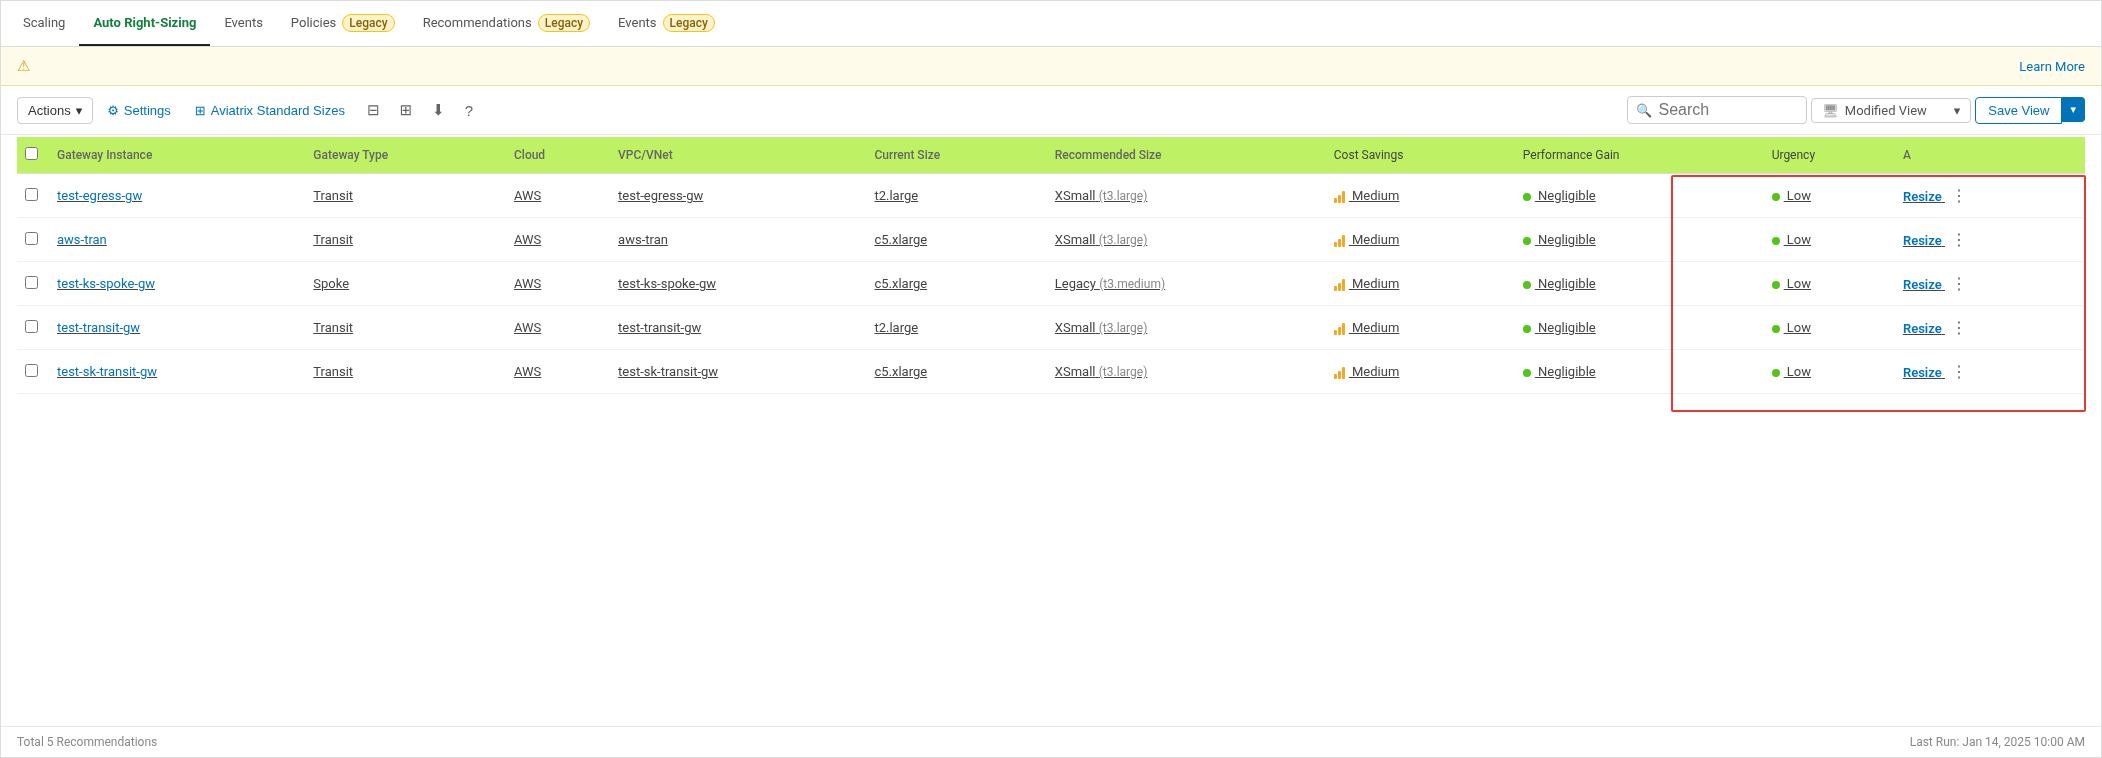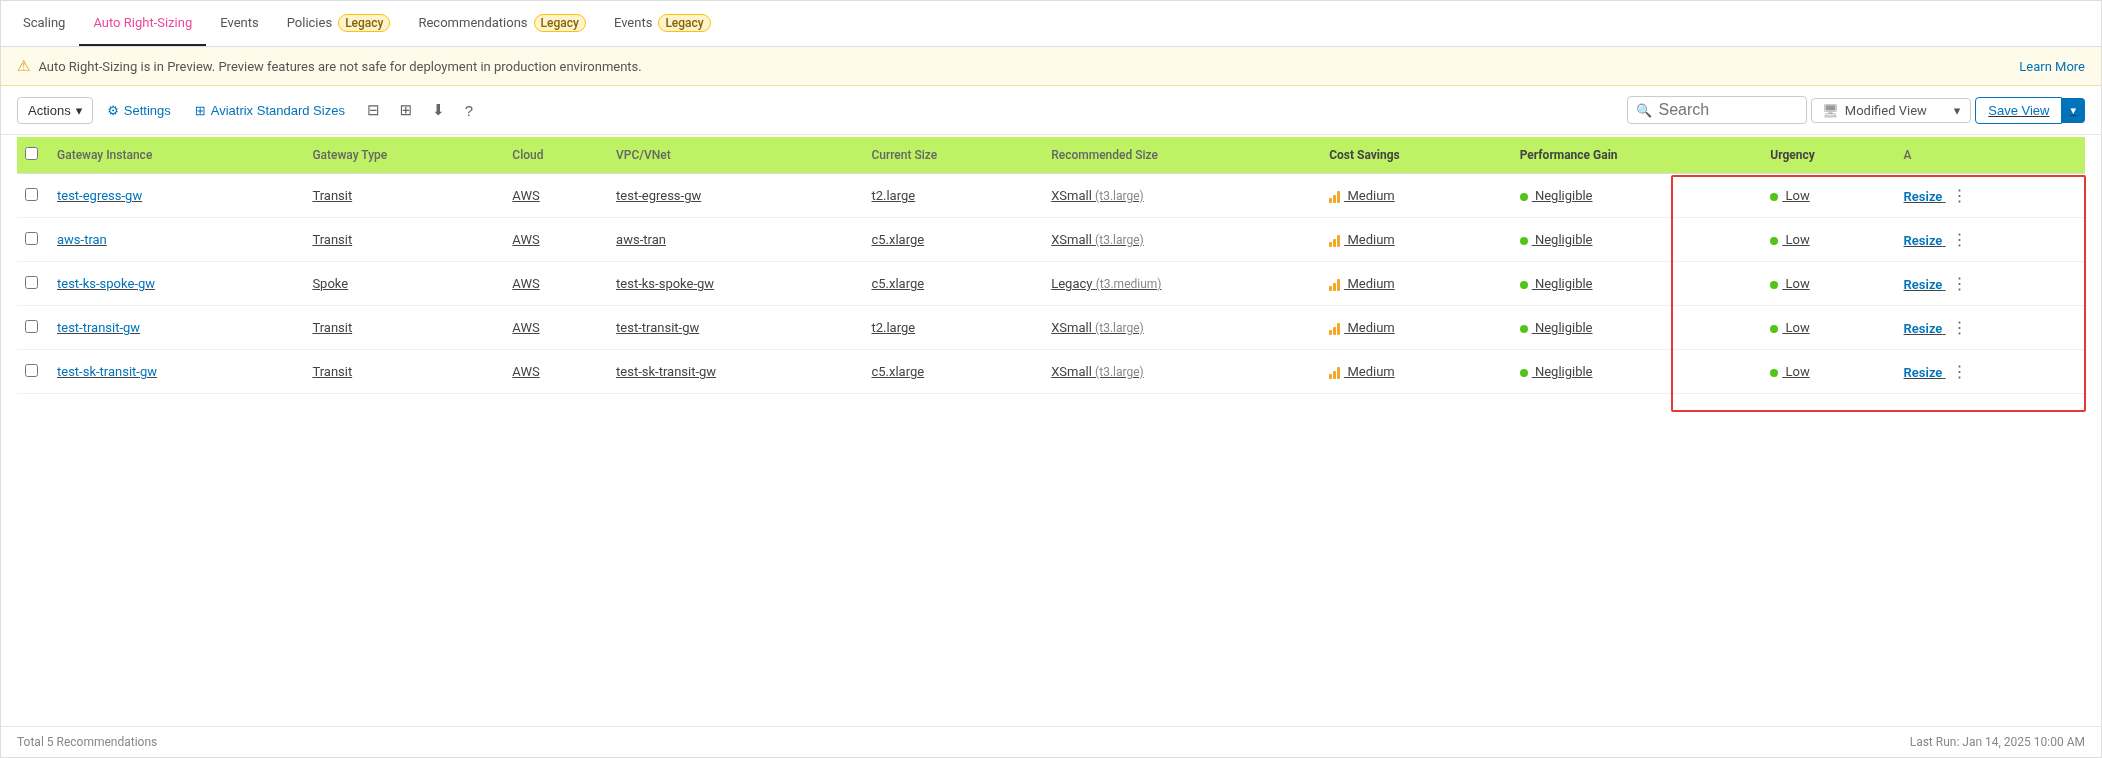--- a/index.html
+++ b/index.html
@@ -3,40 +3,40 @@
   <meta charset="utf-8">
   <style>
     * { box-sizing: border-box; margin: 0; padding: 0; }
     body { font-family: -apple-system, BlinkMacSystemFont, 'Segoe UI', Roboto, sans-serif; font-size: 13px; background: #f5f5f5; color: #333; }
 
     .app-container { background: #fff; width: 100%; min-height: 758px; display: flex; flex-direction: column; border: 1px solid #ddd; }
 
     
     .tabs-bar { display: flex; border-bottom: 1px solid #ddd; padding: 0 8px; background: #fff; height: 46px; }
     .tab { padding: 10px 14px; cursor: pointer; font-size: 13px; color: #555; border-bottom: 2px solid transparent; white-space: nowrap; display: flex; align-items: center; gap: 6px; }
-    .tab.active { color: #ec4899; border-bottom: 2px solid #222; font-weight: 400; }
+    .tab.active { color: #15803d; border-bottom: 2px solid #222; font-weight: 700; }
     .badge-legacy { background: #fff3cd; color: #856404; border: 1px solid #ffc107; border-radius: 10px; font-size: 12px; padding: 1px 6px; font-weight: 500; }
 
     
     .banner { background: #fffbea; border-bottom: 1px solid #f0e0a0; padding: 10px 16px; display: flex; align-items: center; justify-content: space-between; font-size: 13px; color: #555; }
     .banner-left { display: flex; align-items: center; gap: 8px; }
     .banner-icon { color: #d4a017; font-size: 15px; }
     .banner-link { color: #0073bb; cursor: pointer; text-decoration: none; font-size: 13px; }
 
     
     .toolbar { display: flex; align-items: center; gap: 4px; padding: 10px 16px; border-bottom: 1px solid #e8e8e8; background: #fff; }
     .toolbar-btn { display: flex; align-items: center; gap: 5px; padding: 5px 10px; border: 1px solid #ccc; border-radius: 4px; cursor: pointer; font-size: 13px; background: #fff; color: #333; }
     .toolbar-btn.no-border { border: none; background: none; color: #0073bb; font-weight: 500; }
     .toolbar-icon-btn { padding: 5px 8px; border: none; background: none; cursor: pointer; color: #666; font-size: 15px; border-radius: 4px; }
     .toolbar-spacer { flex: 1; }
     .search-box { display: flex; align-items: center; border: 1px solid #ccc; border-radius: 4px; padding: 4px 8px; gap: 6px; background: #fff; width: 180px; }
     .search-box input { border: none; outline: none; font-size: 16px; width: 100%; color: #333; }
     .search-icon { color: #999; font-size: 13px; }
     .view-selector { display: flex; align-items: center; border: 1px solid #ccc; border-radius: 4px; padding: 4px 10px; gap: 6px; background: #fff; cursor: pointer; font-size: 13px; color: #555; width: 160px; justify-content: space-between; }
-    .save-view-btn { display: flex; align-items: center; text-decoration: underline; }
+    .save-view-btn { display: flex; align-items: flex-start; }
     .save-view-main { background: #fff; border: 1px solid #0073bb; color: #0073bb; border-radius: 4px 0 0 4px; padding: 5px 12px; font-size: 13px; cursor: pointer; font-weight: 500; }
     .save-view-caret { background: #0073bb; color: #fff; border: 1px solid #0073bb; border-left: none; border-radius: 0 4px 4px 0; padding: 5px 8px; font-size: 11px; cursor: pointer; }
 
     
     .table-container { flex: 1; overflow: auto; padding: 0 16px; }
     table { width: 100%; border-collapse: collapse; margin-top: 2px; }
     thead tr { border-bottom: 1px solid #ddd; }
     th { text-align: left; padding: 10px 8px; font-size: 12px; color: #666; font-weight: 500; white-space: nowrap; background: #bef264; }
     td { padding: 10px 8px; font-size: 13px; border-bottom: 1px solid #f0f0f0; color: #444; vertical-align: middle; text-decoration: underline; }
     .checkbox-cell { width: 32px; }
@@ -50,21 +50,21 @@
     .bar-icon { display: inline-flex; align-items: flex-end; gap: 1px; height: 12px; margin-right: 4px; vertical-align: middle; }
     .bar-icon span { display: inline-block; width: 3px; background: #f5a623; border-radius: 1px; }
 
     
     .green-dot { display: inline-block; width: 8px; height: 8px; border-radius: 50%; background: #52c41a; margin-right: 4px; vertical-align: middle; }
 
     
     .footer { border-top: 1px solid #e8e8e8; padding: 8px 16px; display: flex; justify-content: space-between; align-items: center; font-size: 12px; color: #888; background: #fff; }
 
     
-    .th-highlight { color: #444; font-weight: 700; }
+    .th-highlight { color: #444; font-weight: 400; }
 
     
     .cell-cost, .cell-perf, .cell-urgency { position: relative; }
   </style>
 </head>
 <body>
 
 <div class="app-container">
 
   <div class="tabs-bar">
@@ -87,21 +87,20 @@
     </div>
     <div class="tab">
       <span>Events</span>
       <span class="badge-legacy">Legacy</span>
     </div>
   </div>
 
   <div class="banner">
     <div class="banner-left">
       <span class="banner-icon">⚠</span>
-      <span>Auto Right-Sizing is in Preview. Preview features are not safe for deployment in production environments.</span>
     </div>
     <a class="banner-link">Learn More</a>
   </div>
 
   <div class="toolbar">
     <button class="toolbar-btn">
       <span>Actions</span>
       <span>▾</span>
     </button>
     <button class="toolbar-btn no-border">

